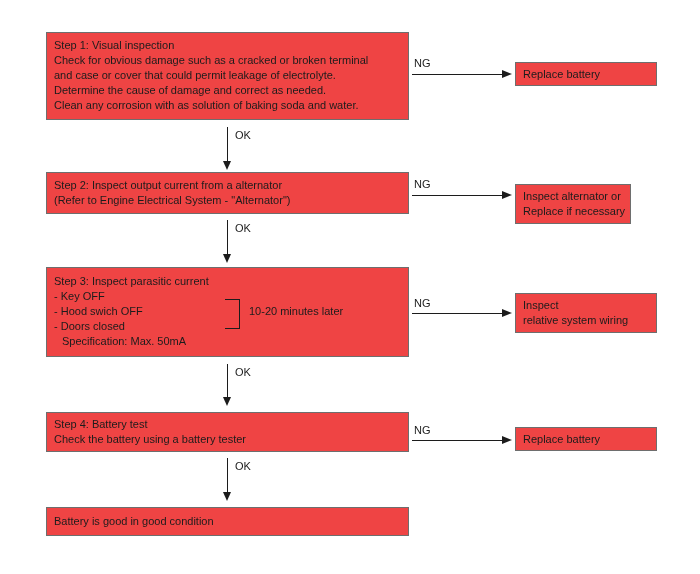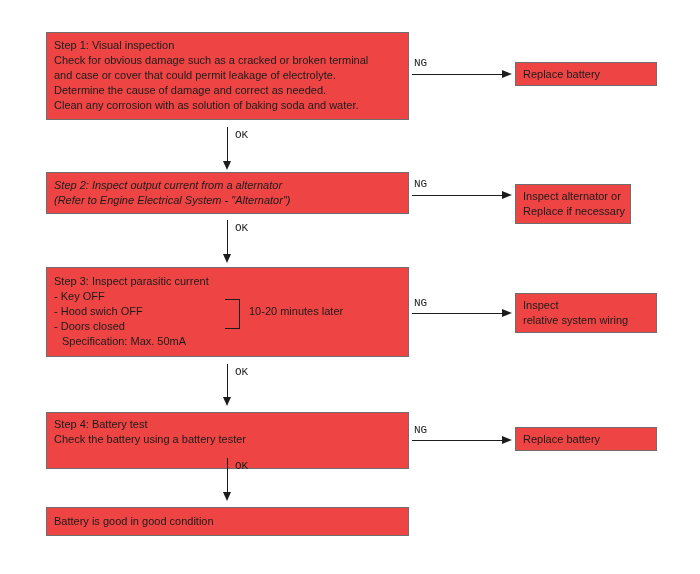--- a/index.html
+++ b/index.html
@@ -30,34 +30,34 @@
     border-top: 4px solid transparent;
     border-bottom: 4px solid transparent;
     border-left: 10px solid #1c1c1c;
   }
   .head-down {
     position: absolute; width: 0; height: 0;
     border-left: 4px solid transparent;
     border-right: 4px solid transparent;
     border-top: 9px solid #1c1c1c;
   }
-  .lbl { position: absolute; font-size: 11px; font-family: Liberation Mono, monospace; }
+  .lbl { position: absolute; font-size: 11px; }
   .bracket {
     position: absolute;
     border: 1px solid #1c1c1c;
     border-left: none;
     box-sizing: border-box;
   }
   .annot { position: absolute; font-size: 11px; }
 
   
   #step1  { left: 46px;  top: 32px;  width: 363px; height: 88px; }
-  #step2  { left: 46px;  top: 172px; width: 363px; height: 42px; padding-top: 5px; font-style: italic; }
+  #step2  { left: 46px;  top: 172px; width: 363px; height: 42px; padding-top: 5px; }
   #step3  { left: 46px;  top: 267px; width: 363px; height: 90px; padding-top: 6px; }
-  #step4  { left: 46px;  top: 412px; width: 363px; height: 57px; padding-top: 4px; }
+  #step4  { left: 46px;  top: 412px; width: 363px; height: 40px; padding-top: 4px; }
   #final  { left: 46px;  top: 507px; width: 363px; height: 29px; padding-top: 6px; }
 
   
   #result1 { left: 515px; top: 62px;  width: 142px; height: 24px; padding-top: 4px; }
   #result2 { left: 515px; top: 174px; width: 116px; height: 40px; padding-top: 4px; margin-top: 10px; }
   #result3 { left: 515px; top: 293px; width: 142px; height: 40px; padding-top: 4px; }
   #result4 { left: 515px; top: 427px; width: 142px; height: 24px; padding-top: 4px; }
 
   
   #ng-lbl-1 { left: 414px; top: 56px; }

